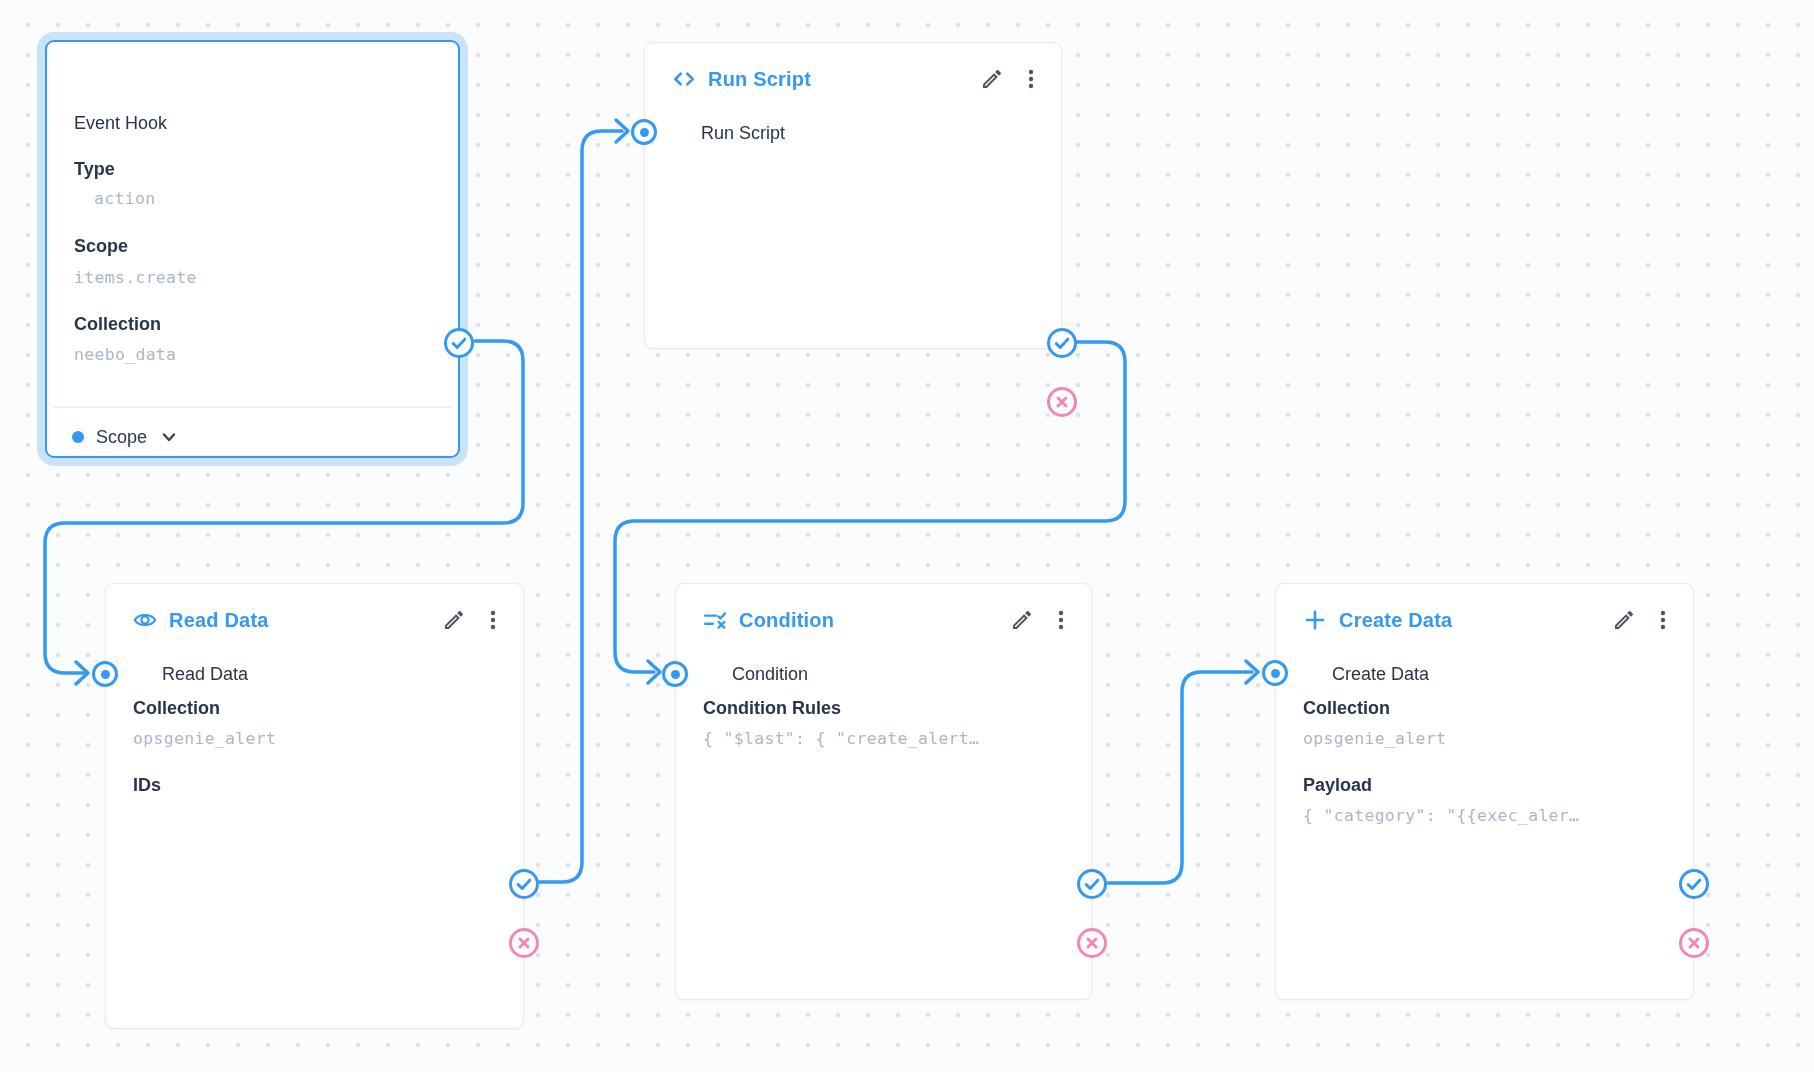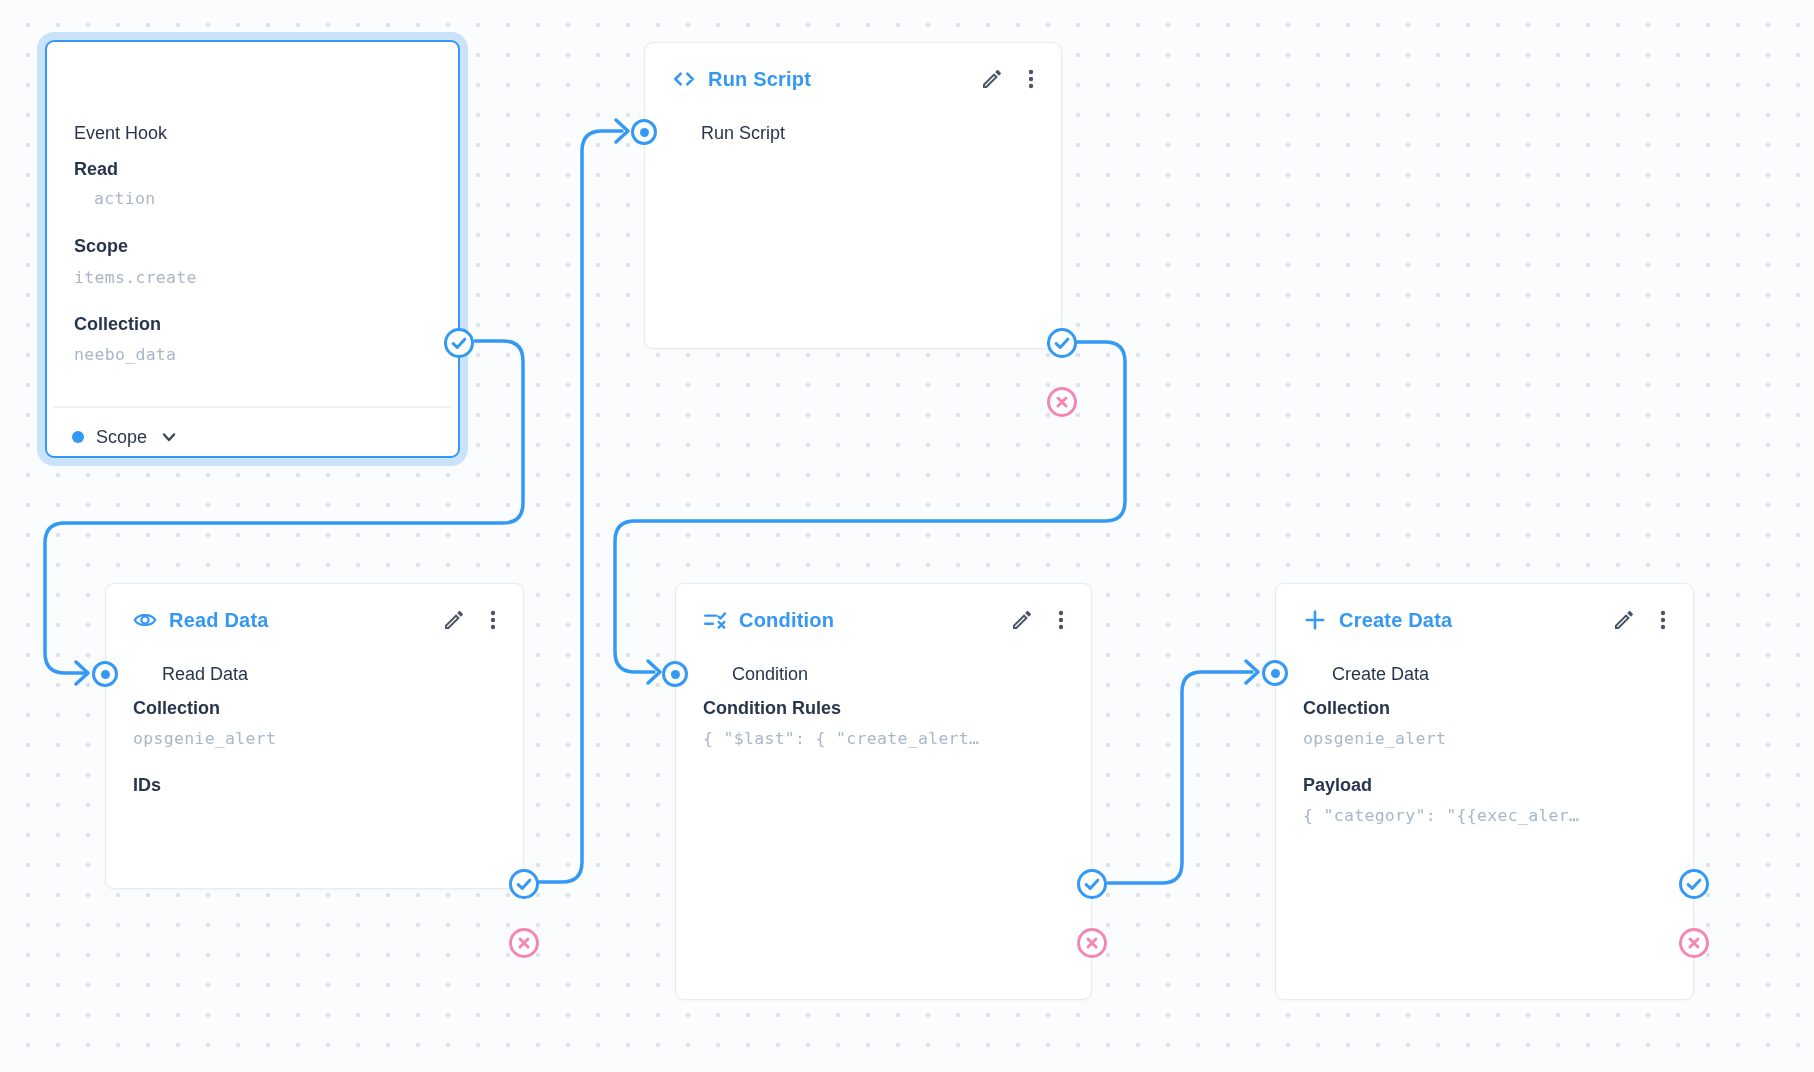--- a/index.html
+++ b/index.html
@@ -81,22 +81,22 @@
     <path d="M 76 662 L 88 673 L 76 684"></path>
     <path d="M 539 882 H 562 Q 582 882 582 862 V 151 Q 582 131 602 131 H 622"></path>
     <path d="M 616 120 L 628 131 L 616 142"></path>
     <path d="M 1077 342 H 1105 Q 1125 342 1125 362 V 501 Q 1125 521 1105 521 H 635 Q 615 521 615 541 V 652 Q 615 672 635 672 H 654"></path>
     <path d="M 648 661 L 660 672 L 648 683"></path>
     <path d="M 1108 883 H 1162 Q 1182 883 1182 863 V 692 Q 1182 672 1202 672 H 1252"></path>
     <path d="M 1246 661 L 1258 672 L 1246 683"></path>
   </svg>
 
   <section class="node selected" style="left:45px;top:40px;width:415px;height:418px;">
-    <div class="nrow t-text" style="top:79px;">Event Hook</div>
-    <div class="nrow t-label" style="top:115px;">Read</div>
+    <div class="nrow t-text" style="top:69px;">Event Hook</div>
+    <div class="nrow t-label" style="top:115px;">Type</div>
     <div class="nrow t-mono" style="top:145px;margin-left:20px;">action</div>
     <div class="nrow t-label" style="top:192px;">Scope</div>
     <div class="nrow t-mono" style="top:224px;">items.create</div>
     <div class="nrow t-label" style="top:270px;">Collection</div>
     <div class="nrow t-mono" style="top:301px;">neebo_data</div>
     <div class="divider" style="top:364px;"></div>
     <div class="statusrow">
       <span class="bluedot"></span>
       <span>Scope</span>
       <svg width="20" height="20" viewBox="0 0 20 20">
@@ -138,21 +138,21 @@
         <path d="M6.2 12.6 L10.2 16.4 L17.8 8.2" fill="none" stroke="#3399f4" stroke-width="3" stroke-linecap="round" stroke-linejoin="round"></path>
       </svg>
     </span>
     <span class="port port-out port-x" style="top:344px;">
       <svg viewBox="0 0 24 24" width="24" height="24">
         <path d="M8 8 L16 16 M16 8 L8 16" fill="none" stroke="#f486b6" stroke-width="3" stroke-linecap="round"></path>
       </svg>
     </span>
   </section>
 
-  <section class="node" style="left:105px;top:583px;width:419px;height:306px;">
+  <section class="node" style="left:105px;top:583px;width:419px;height:446px;">
     <header class="nheader">
       <span class="hicon">
         <svg viewBox="0 0 24 24" width="26" height="26">
           <path d="M2.5 12 C6 5.9 18 5.9 21.5 12 C18 18.1 6 18.1 2.5 12 Z" fill="none" stroke="#3399f4" stroke-width="2"></path>
           <circle cx="12" cy="12" r="3.3" fill="none" stroke="#3399f4" stroke-width="2"></circle>
         </svg>
       </span>
       <h2 class="ntitle">Read Data</h2>
       <button class="iconbtn">
         <svg viewBox="0 0 24 24" width="24" height="24">

